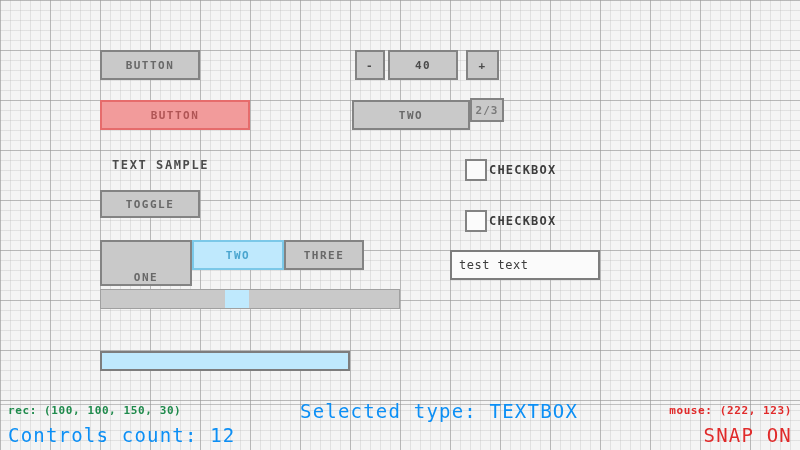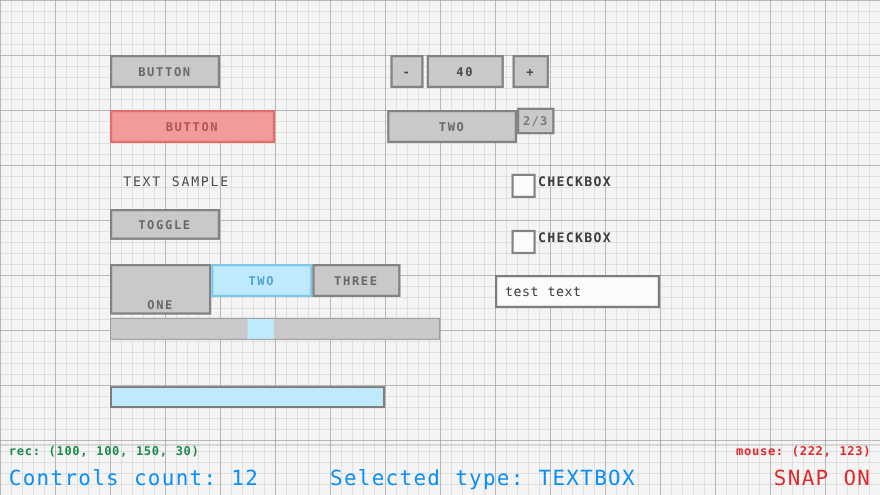--- a/index.html
+++ b/index.html
@@ -29,32 +29,32 @@
     font-size:11px;letter-spacing:1.5px;font-weight:bold;
   }
   .btn.dark-text{color:#4b4b4b;}
   .btn.red{
     background:#f29b9b;border-color:#e66c6c;color:#b05555;
   }
   .btn.sel{
     background:#bfe9fd;border-color:#7bc8e8;color:#4aa5cf;
   }
 
-  .checkbox-row{display:flex;align-items:flex-start;padding-left:44px;}
+  .checkbox-row{display:flex;align-items:center;padding-left:44px;}
   .cb-box{
     width:22px;height:22px;background:#fbfbfb;border:2px solid #838383;
     box-sizing:border-box;
   }
   .cb-label{
     font-size:12px;letter-spacing:1.2px;color:#3d3d3d;font-weight:bold;
     margin-left:2px;
   }
 
   .textlabel{
-    font-size:12px;letter-spacing:1.6px;color:#4b4b4b;font-weight:normal;
+    font-size:12px;letter-spacing:1.6px;color:#4b4b4b;font-weight:bold;
   }
 
   .textbox{
     background:#fbfbfb;border:2px solid #7d7d7d;box-sizing:border-box;
     display:flex;align-items:center;padding-left:7px;
     font-size:12px;color:#3d3d3d;letter-spacing:0.5px;
   }
 
   .slider-track{
     background:#c9c9c9;border:1px solid #a0a0a0;box-sizing:border-box;
@@ -158,17 +158,17 @@
   </div>
 
   <div class="statusline" style="top:404px;"></div>
 
   <div class="status st-small green" style="left:8px;top:404px;">rec: (100, 100, 150, 30)</div>
 
   <div class="status st-small red" style="right:8px;top:404px;">mouse: (222, 123)</div>
 
   <div class="status st-big blue" style="left:8px;top:424px;">Controls count: 12</div>
 
-  <div class="status st-big blue" style="left:300px;top:424px;">Selected type: TEXTBOX</div>
+  <div class="status st-big blue" style="left:300px;top:400px;">Selected type: TEXTBOX</div>
 
   <div class="status st-big red" style="right:8px;top:424px;">SNAP ON</div>
 
 </div>
 
 </body></html>

